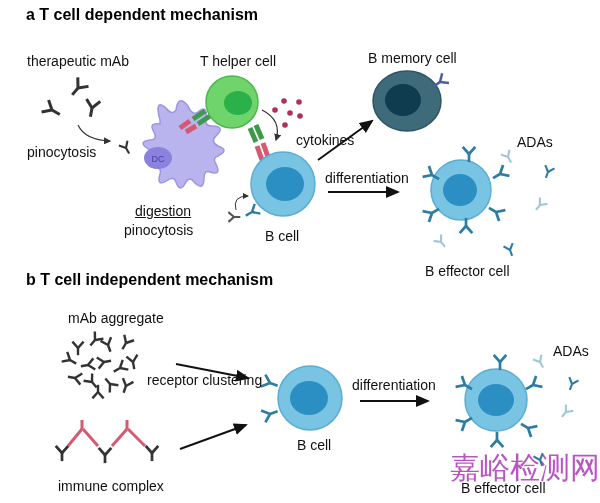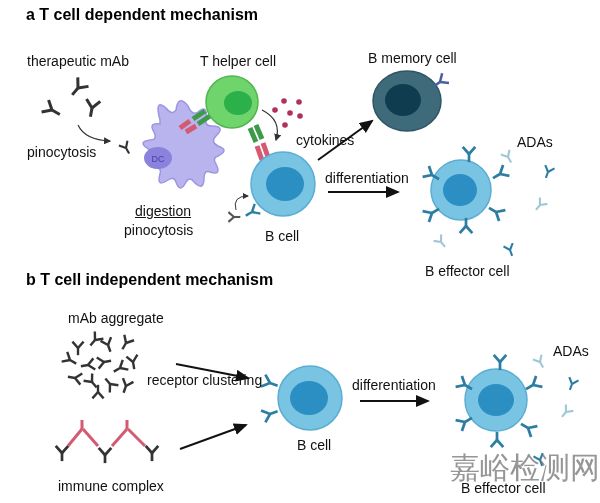--- a/index.html
+++ b/index.html
@@ -1,20 +1,20 @@
 <!DOCTYPE html>
 <html><head>
 <meta charset="utf-8">
 <style>
   html, body { margin:0; padding:0; background:#ffffff; }
   body { width:600px; height:503px; position:relative; overflow:hidden; font-family:"Liberation Sans", sans-serif; color:#111; }
   .lbl { position:absolute; font-size:14px; white-space:nowrap; color:#111; }
   .hdr { position:absolute; font-size:16px; font-weight:bold; white-space:nowrap; color:#000; }
   svg.diagram { position:absolute; left:0; top:0; }
-  .wm { position:absolute; color:#737373; font-size:30px; opacity:0.75; white-space:nowrap; }
+  .wm { position:absolute; color:#a21caf; font-size:30px; opacity:0.75; white-space:nowrap; }
   .wm2 { position:absolute; color:#cfcfcf; font-size:18px; font-style:italic; white-space:nowrap; opacity:0.85; }
 </style>
 </head>
 <body>
 
 <svg class="diagram" width="600" height="503" viewBox="0 0 600 503" xmlns="http://www.w3.org/2000/svg">
   <defs>
     <marker id="arr" markerWidth="8" markerHeight="8" refX="6" refY="3" orient="auto">
       <path d="M0,0 L7,3 L0,6 Z" fill="#111"></path>
     </marker>

